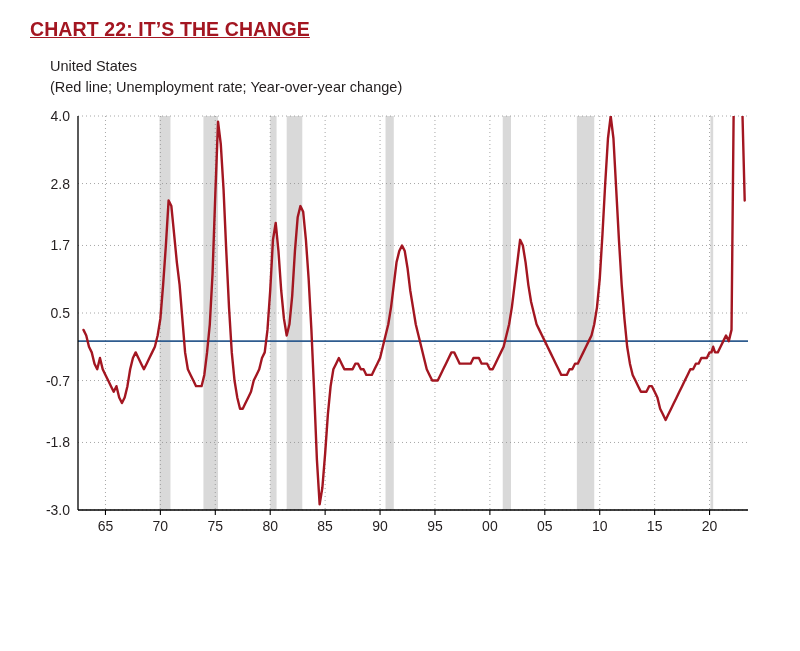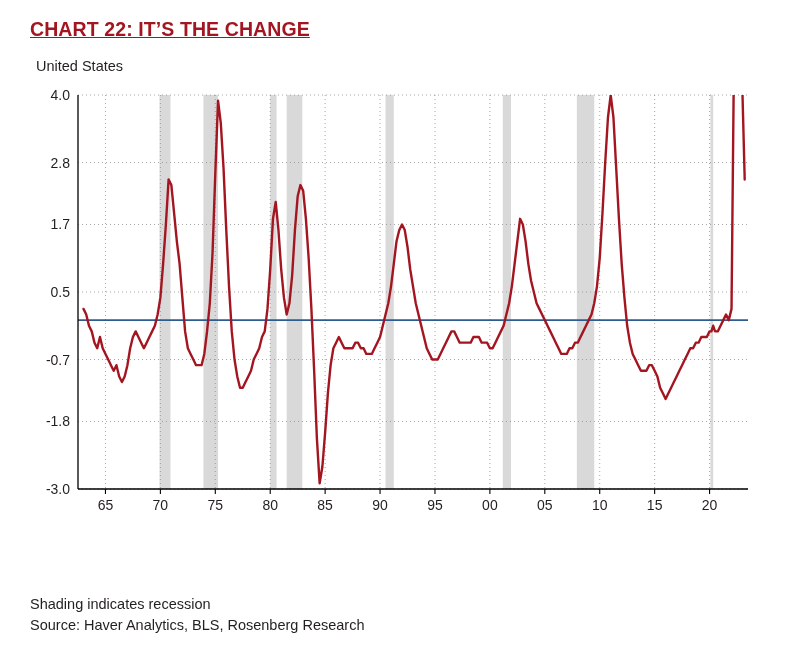--- a/index.html
+++ b/index.html
@@ -32,21 +32,21 @@
     text-transform: uppercase;
     text-decoration: underline;
   }
   .title .line {
     display: block;
   }
   .subtitle {
     font-size: 14.5px;
     line-height: 1.45;
     color: #231f20;
-    margin: 0 0 6px 6px;
+    margin: 0 0 6px 20px;
   }
   .subtitle .line {
     display: block;
   }
   .chart-wrap {
     position: relative;
     width: 740px;
     height: 440px;
     margin-left: 0px;
     text-align: right;
@@ -75,20 +75,21 @@
 <body>
 
 <div id="page">
 
   <h1 class="title">
     <span class="line">Chart 22: It’s the change</span>
   </h1>
 
   <div class="subtitle">
     <span class="line">United States</span>
+    <span class="line">(Red line; Unemployment rate; Year-over-year change)</span>
   </div>
 
   <div class="chart-wrap">
     <svg class="chart" id="chart-svg" width="740" height="440" viewBox="0 0 740 440">
         <defs>
           <clipPath id="plotclip">
             <rect x="48" y="12" width="670" height="394"></rect>
           </clipPath>
         </defs>
         <g clip-path="url(#plotclip)">
@@ -157,18 +158,14 @@
           <line x1="569.7213114754098" x2="569.7213114754098" y1="406" y2="411" stroke="#000000" stroke-width="1.1"></line>
           <text x="569.7213114754098" y="427" text-anchor="middle" class="tick-label">10</text>
           <line x1="624.639344262295" x2="624.639344262295" y1="406" y2="411" stroke="#000000" stroke-width="1.1"></line>
           <text x="624.639344262295" y="427" text-anchor="middle" class="tick-label">15</text>
           <line x1="679.5573770491803" x2="679.5573770491803" y1="406" y2="411" stroke="#000000" stroke-width="1.1"></line>
           <text x="679.5573770491803" y="427" text-anchor="middle" class="tick-label">20</text>
         </g>
       </svg>
   </div>
 
-  <div class="footnotes">
-    <span class="line">Shading indicates recession</span>
-    <span class="line">Source: Haver Analytics, BLS, Rosenberg Research</span>
-  </div>
 
 </div>
 
 </body></html>

